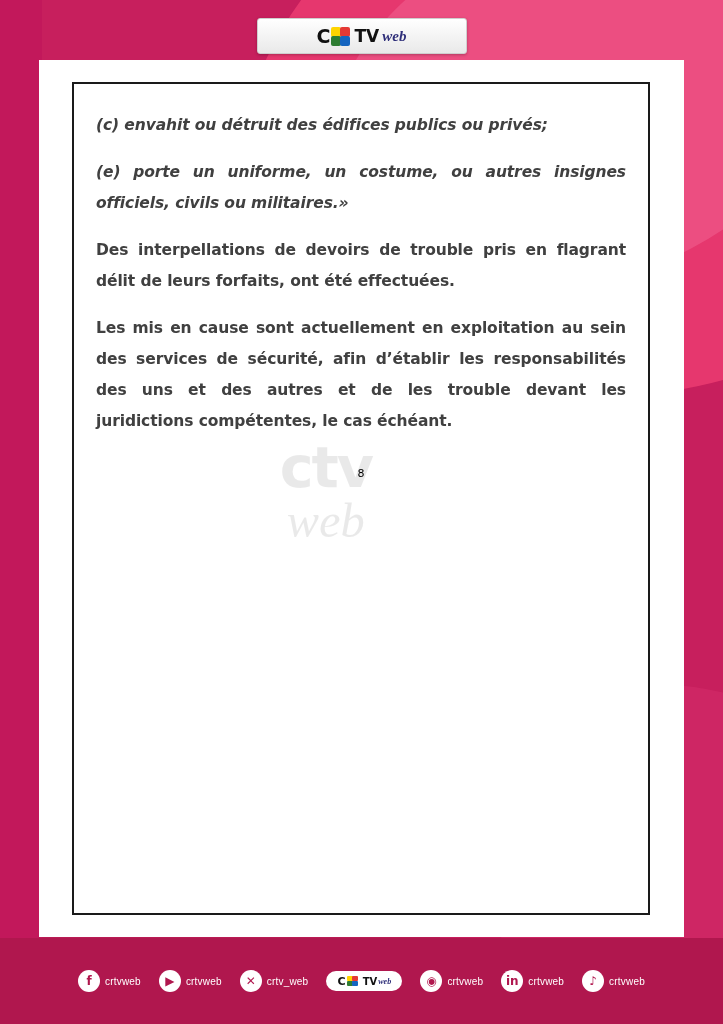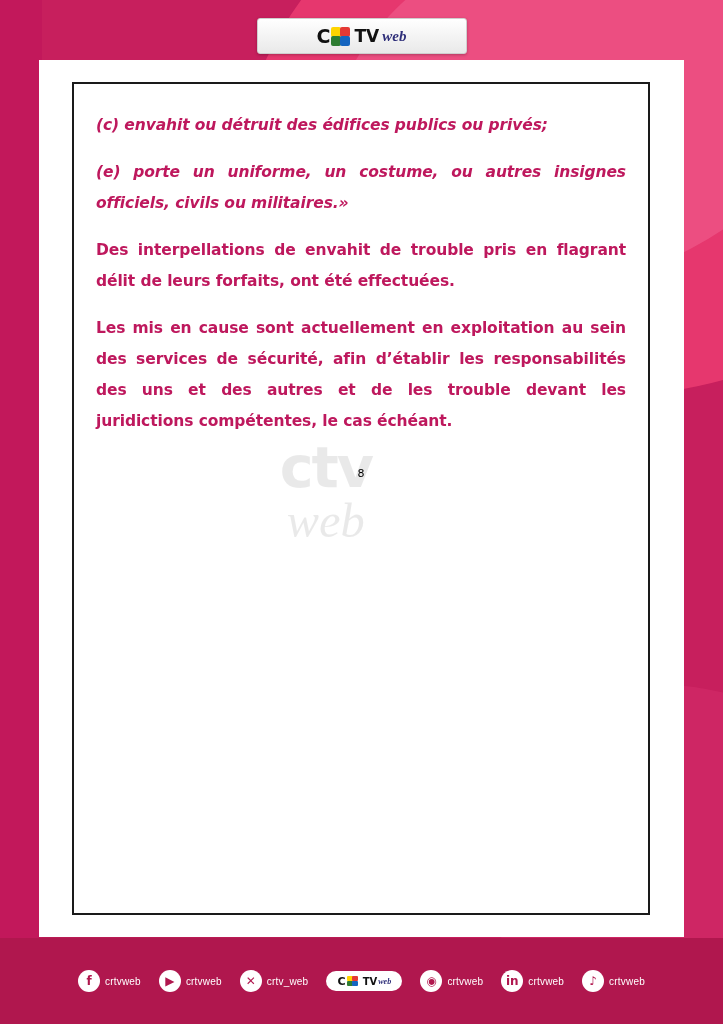--- a/index.html
+++ b/index.html
@@ -164,21 +164,21 @@
   }
   .doc-body {
     position: relative;
     z-index: 2;
   }
   p.para {
     margin: 0 0 16px 0;
     font-family: "DejaVu Sans", sans-serif;
     font-size: 15.5px;
     line-height: 2.0;
-    color: #be185d;
+    color: #404040;
     text-align: justify;
     font-weight: bold;
     letter-spacing: -0.1px;
   }
   p.italic {
     font-style: italic;
   }
   .page-number {
     text-align: center;
     font-family: "DejaVu Sans", sans-serif;
@@ -306,21 +306,21 @@
     <div class="sheet-inner">
 
       <div class="watermark">
         <div class="wm-row">ctv</div>
         <div class="wm-web">web</div>
       </div>
 
       <div class="doc-body">
         <p class="para italic">(c) envahit ou détruit des édifices publics ou privés;</p>
         <p class="para italic">(e) porte un uniforme, un costume, ou autres insignes officiels, civils ou militaires.»</p>
-        <p class="para">Des interpellations de envahit de trouble pris en flagrant délit de leurs forfaits, ont été effectuées.</p>
+        <p class="para">Des interpellations de devoirs de trouble pris en flagrant délit de leurs forfaits, ont été effectuées.</p>
         <p class="para">Les mis en cause sont actuellement en exploitation au sein des services de sécurité, afin d’établir les responsabilités des uns et des autres et de les trouble devant les juridictions compétentes, le cas échéant.</p>
         <div class="page-number">8</div>
       </div>
 
     </div>
   </div>
 
   <div class="social-bar">
 
     <div class="social-item">

